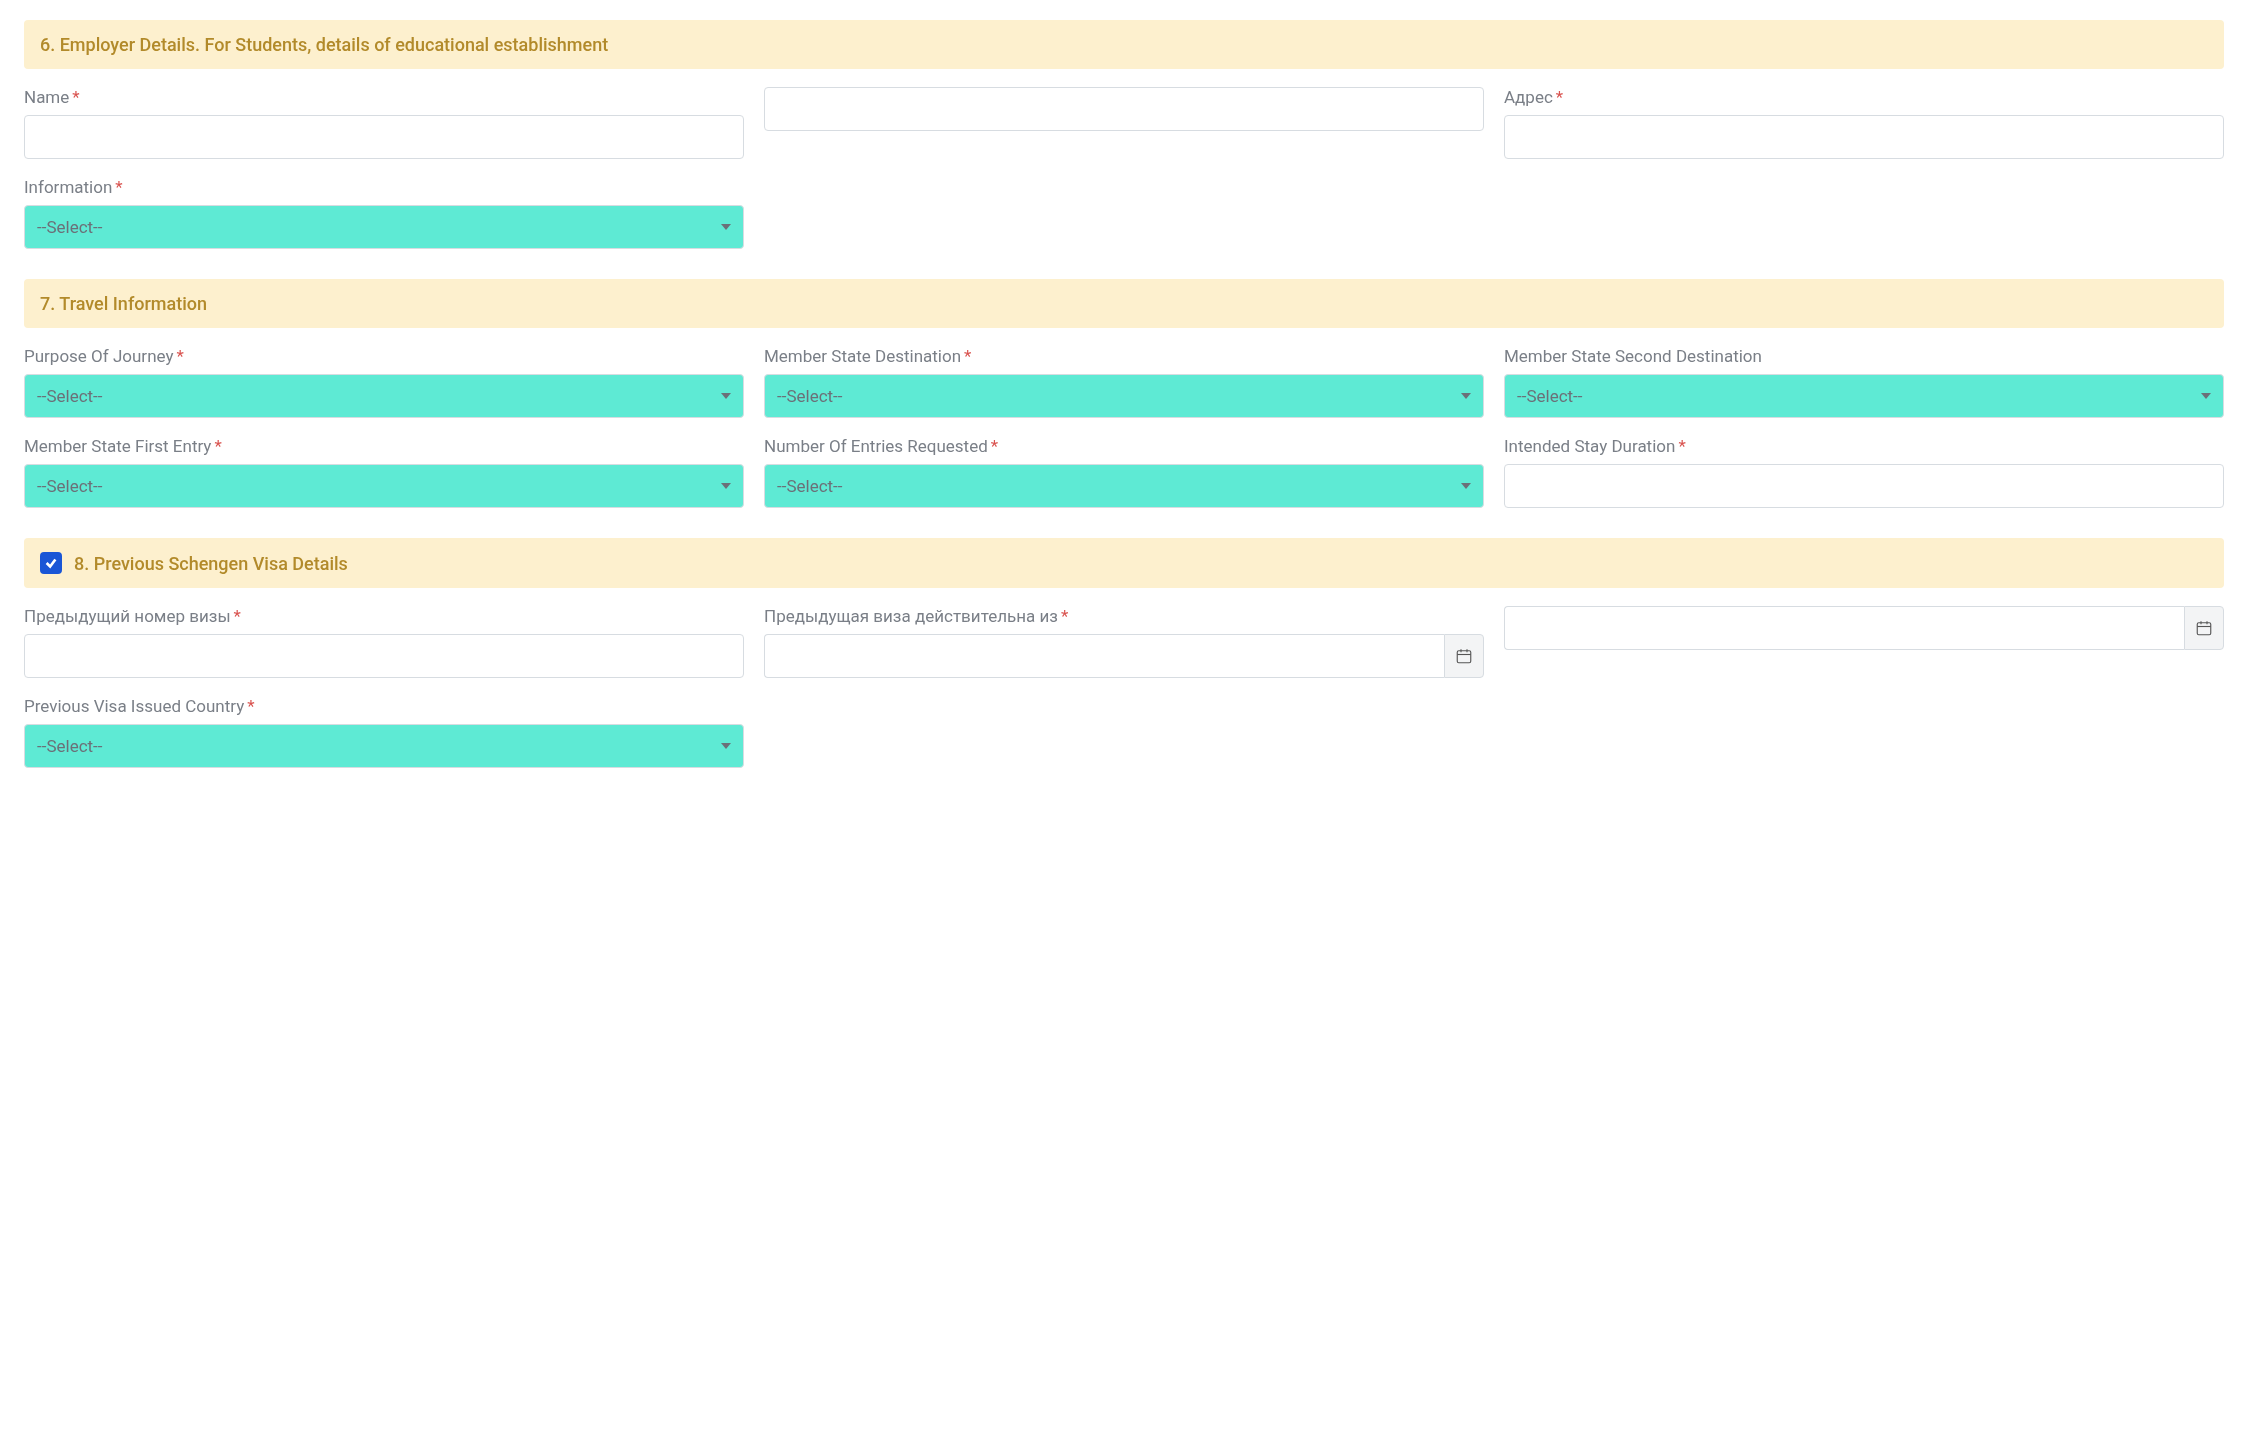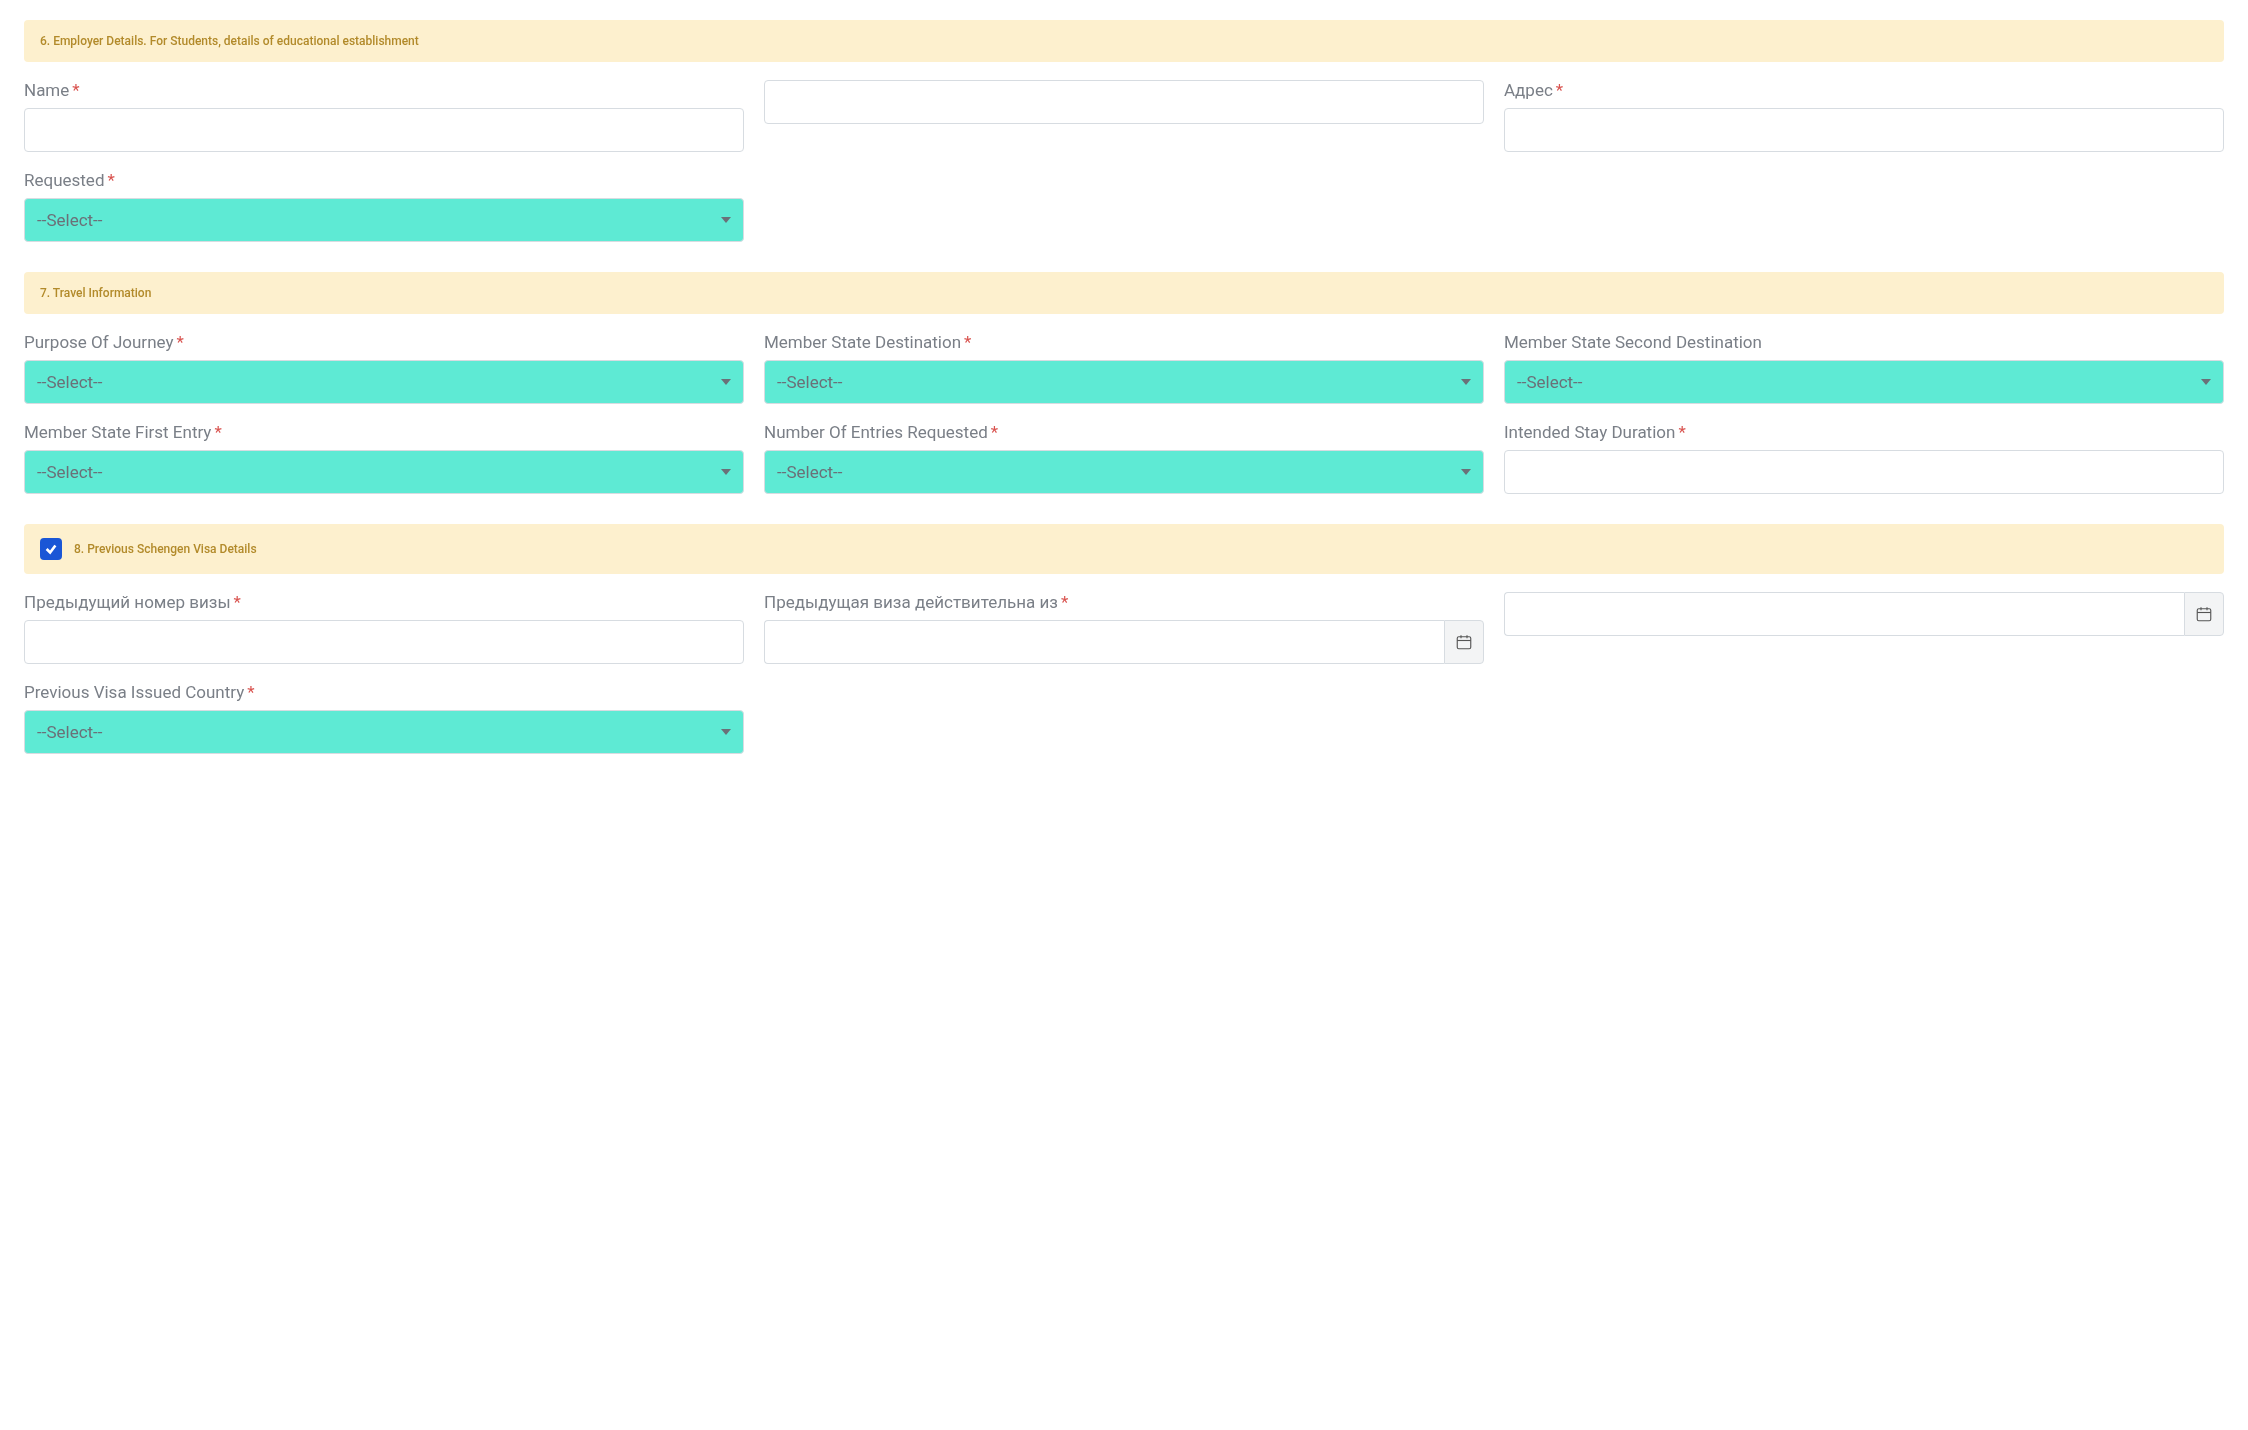--- a/index.html
+++ b/index.html
@@ -6,21 +6,21 @@
   body {
     margin: 0;
     padding: 20px 24px;
     font-family: -apple-system, BlinkMacSystemFont, "Segoe UI", Roboto, Arial, sans-serif;
     background: #ffffff;
     color: #333;
   }
   .section-header {
     background: #fdf0ce;
     color: #b28a2a;
-    font-size: 12px;
+    font-size: 18px;
     font-weight: 500;
     padding: 14px 16px;
     border-radius: 4px;
     margin-bottom: 18px;
     display: flex;
     align-items: center;
     gap: 12px;
   }
   .section-header .chk {
     width: 22px;
@@ -122,21 +122,21 @@
     <div class="field">
       <div class="label">
         <span>Адрес</span><span class="req">*</span>
       </div>
       <input class="text-input" type="text" style="">
     </div>
   </div>
   <div class="row">
     <div class="field">
       <div class="label">
-        <span>Requested</span><span class="req">*</span>
+        <span>Information</span><span class="req">*</span>
       </div>
       <div class="select">
         <span>--Select--</span>
         <span class="caret"></span>
       </div>
     </div>
     <div></div>
       <div></div>
   </div>
 </div>

